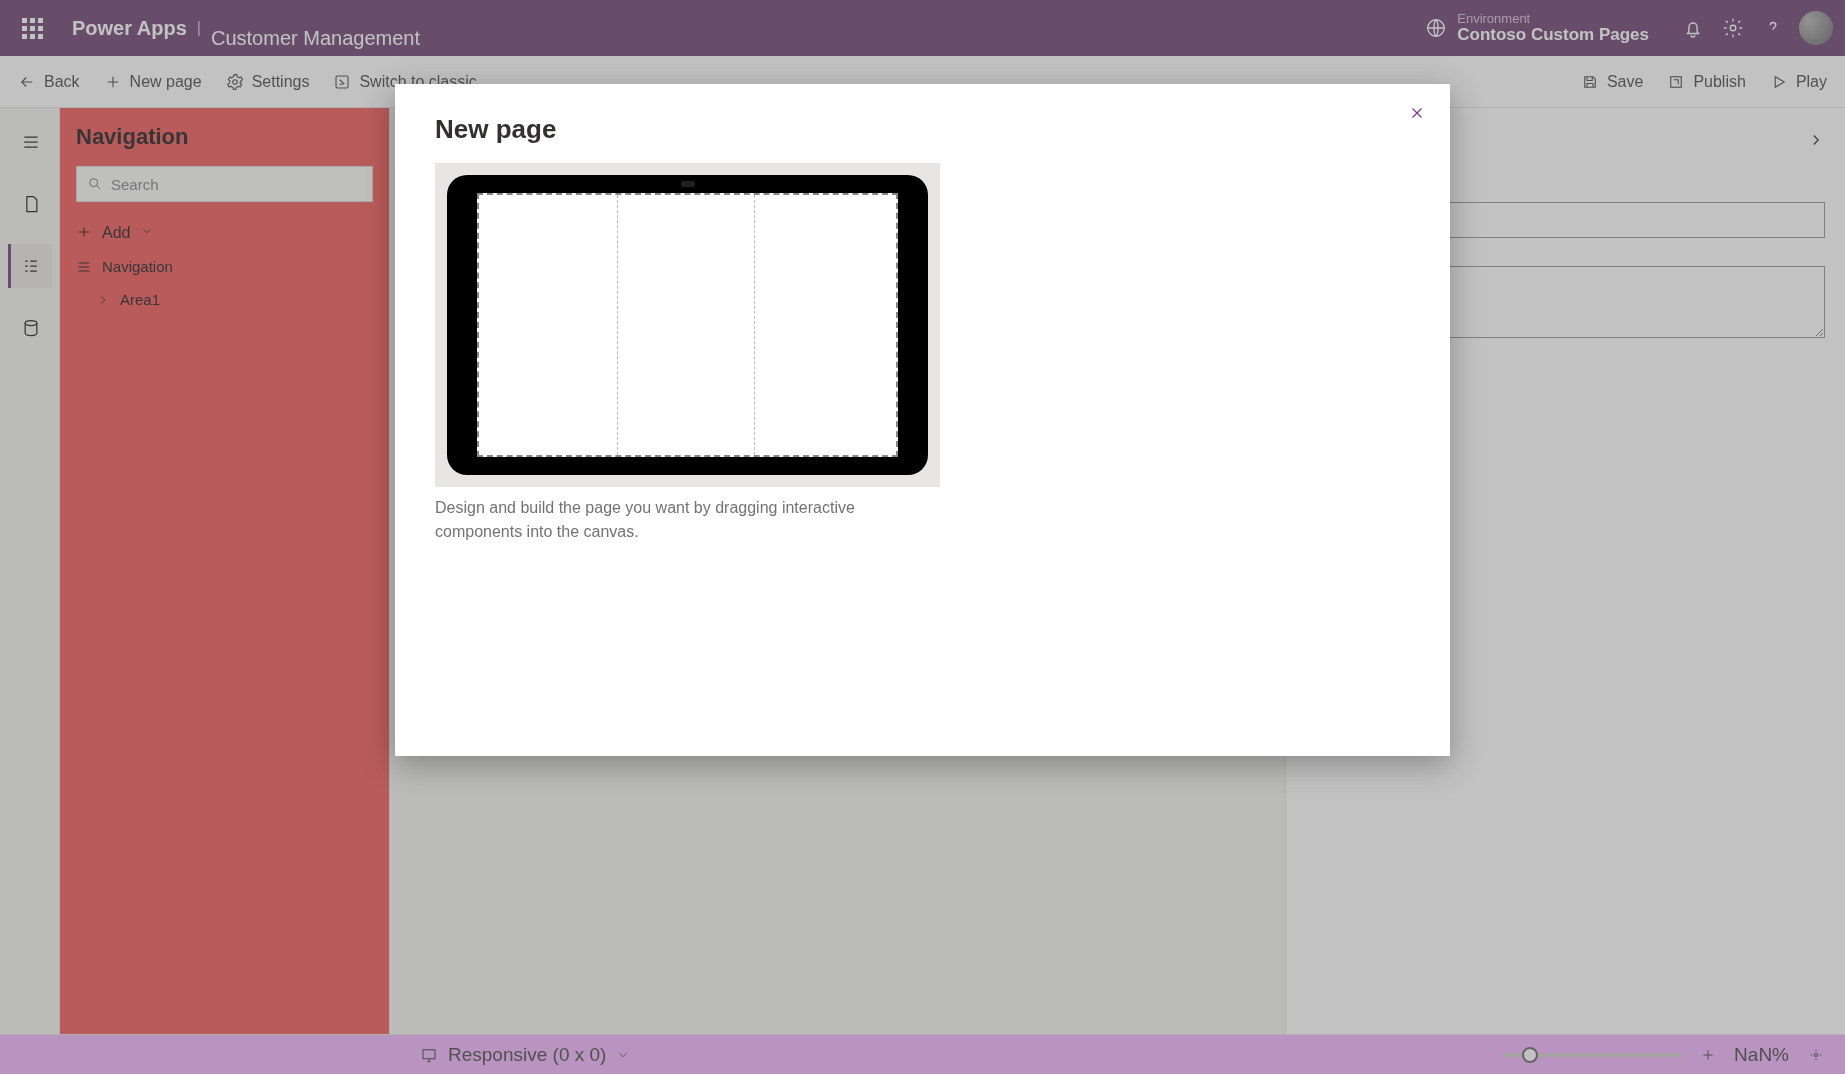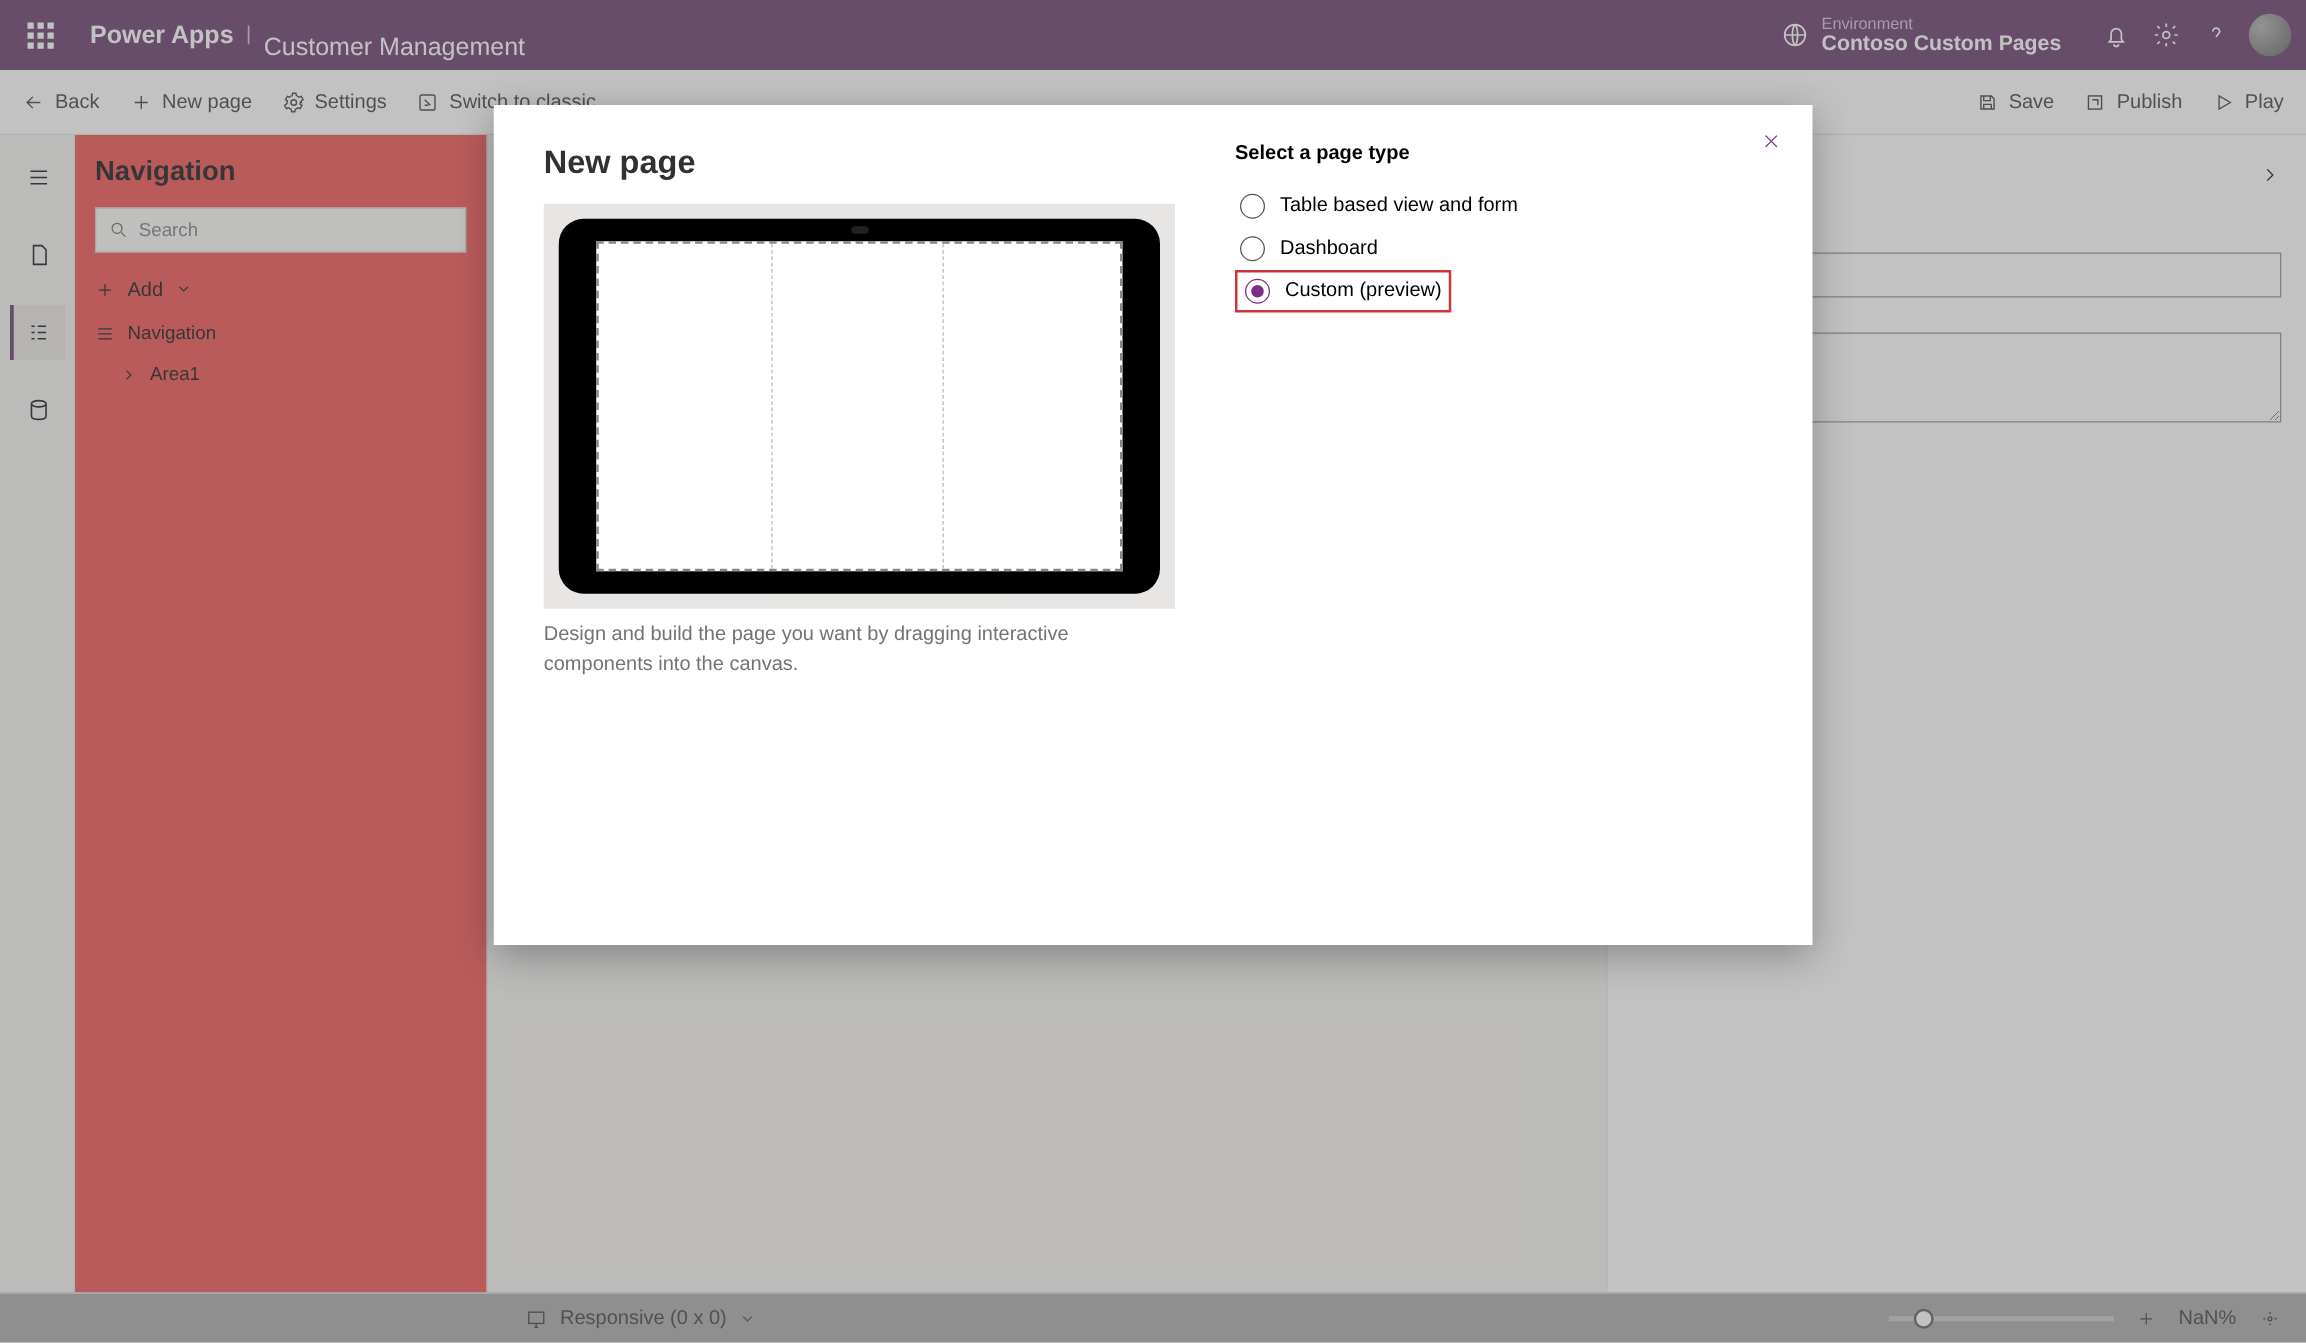--- a/index.html
+++ b/index.html
@@ -62,21 +62,21 @@
 
 
 .props { width:560px; background:#fff; border-left:1px solid #e1e1e1; padding:20px; }
 .props-title { font-size:20px; font-weight:600; margin-bottom:28px; display:flex; align-items:center; justify-content:space-between; }
 .props-field { margin-bottom:28px; }
 .props-label-row { font-size:15px; color:#323130; margin-bottom:6px; }
 .props-input { width:100%; height:36px; border:1px solid #8a8886; background:#fff; padding:0 10px; font-size:15px; }
 .props-textarea { width:100%; height:72px; border:1px solid #8a8886; background:#fff; padding:8px 10px; font-size:15px; resize: vertical; }
 
 
-.statusbar { position:absolute; bottom:0; left:0; right:0; height:40px; background:#a3a3a3; border-top:1px solid #e1e1e1; display:flex; align-items:center; padding:0 20px; gap:18px; color:#323130; font-size:16px; }
+.statusbar { position:absolute; bottom:0; left:0; right:0; height:40px; background:#f0abfc; border-top:1px solid #e1e1e1; display:flex; align-items:center; padding:0 20px; gap:18px; color:#323130; font-size:19px; }
 .statusbar .sb-left { margin-left:400px; display:flex; align-items:center; gap:10px; }
 .statusbar .sb-spacer { flex:1; }
 .slider-track { width:180px; height:4px; background:#c8c6c4; position:relative; }
 .slider-thumb { width:16px; height:16px; border-radius:50%; border:2px solid #555; background:#fff; position:absolute; top:-6px; left:20px; }
 
 
 .overlay {
   position:absolute; inset:0;
   background:rgba(120,120,120,0.45);
   display:flex; align-items:flex-start; justify-content:center;
@@ -327,30 +327,15 @@
       <div class="modal-left">
         <div class="modal-title">New page</div>
         <div class="preview-frame">
           <div class="tablet">
             <div class="tablet-cam"></div>
             <div class="tablet-screen"></div>
           </div>
         </div>
         <div class="modal-desc">Design and build the page you want by dragging interactive components into the canvas.</div>
       </div>
-      <div class="modal-right">
-        <div class="page-type-title">Select a page type</div>
-        <label class="radio-row">
-          <span class="radio"></span>
-          <span>Table based view and form</span>
-        </label>
-        <label class="radio-row">
-          <span class="radio"></span>
-          <span>Dashboard</span>
-        </label>
-        <label class="radio-row highlight">
-          <span class="radio checked"></span>
-          <span>Custom (preview)</span>
-        </label>
-      </div>
     </div>
   </div>
 </div>
 
 </body></html>

